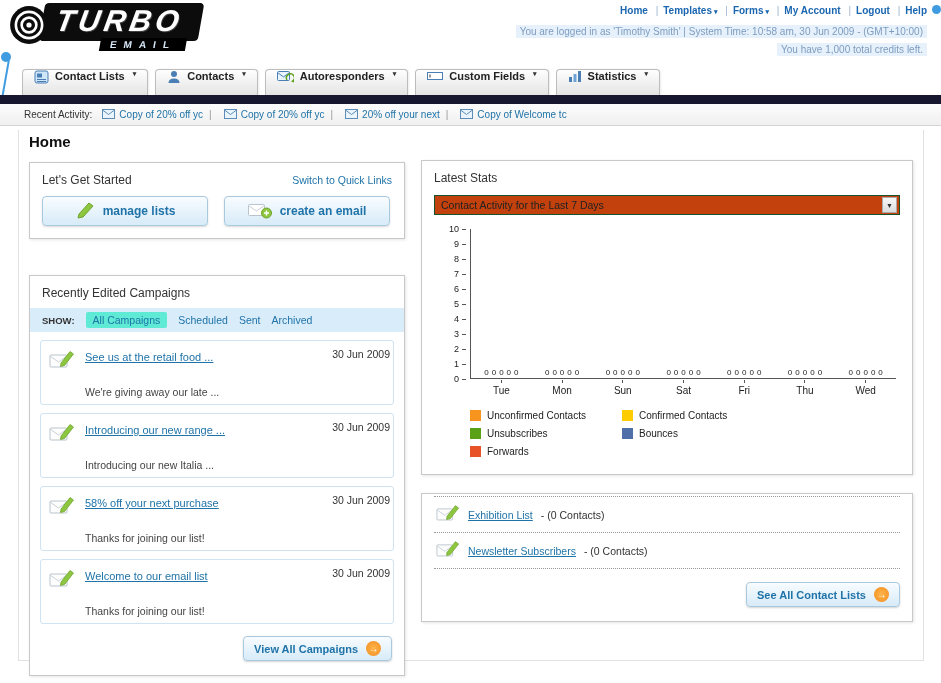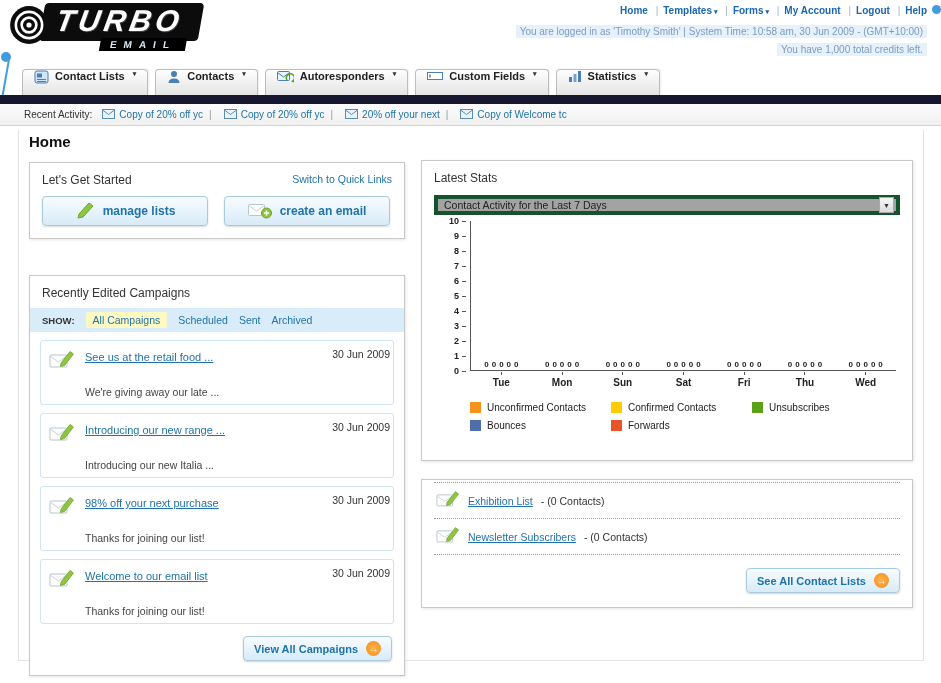--- a/index.html
+++ b/index.html
@@ -49,66 +49,66 @@
   
   .content { position:absolute; top:130px; left:18px; width:906px; height:531px;
     border:1px solid #e2e2e2; border-top:none; background:#fff; }
   .page-title { position:absolute; top:3px; left:10px; font-size:15px; font-weight:bold; color:#111; }
 
   .left-col { position:absolute; left:10px; top:32px; width:376px; }
   .right-col { position:absolute; left:402px; top:30px; width:492px; }
   .panel { border:1px solid #c8c8c8; background:#fff; box-shadow:1px 1px 3px rgba(0,0,0,0.10); }
 
   
-  .gs-header { display:flex; justify-content:space-between; padding:10px 12px 9px; font-size:12px; color:#333; }
+  .gs-header { display:flex; justify-content:space-between; align-items:center; padding:10px 12px 9px; font-size:12px; color:#333; }
   .blue-link { color:#1f73a8; font-size:10.5px; }
   .gs-buttons { display:flex; gap:16px; padding:0 12px 12px; }
   .btn-soft { display:inline-flex; align-items:center; justify-content:center; gap:8px; width:166px; height:30px;
     background:linear-gradient(#f8fcff,#d7ebf8); border:1px solid #a9cade; border-radius:4px;
     color:#1f73a8; font-weight:bold; font-size:12px; box-shadow:0 1px 2px rgba(0,0,0,0.15); cursor:pointer; }
 
   
   .campaigns { margin-top:36px; padding-bottom:8px; }
   .panel-title { padding:10px 12px 8px; font-size:12px; color:#333; }
   .filter-bar { background:#d9ecfa; padding:4px 12px; display:flex; align-items:center; gap:11px; }
   .show-label { font-size:9.5px; font-weight:bold; color:#333; }
   .filter { font-size:10.5px; color:#1f73a8; }
-  .filter.active { background:#fef9c3; padding:2px 7px; border-radius:2px; }
+  .filter.active { background:#5eead4; padding:2px 7px; border-radius:2px; }
   .camp-row { position:relative; margin:8px 10px 0; border:1px solid #cfe3f2; border-radius:3px;
     padding:6px 70px 6px 44px; min-height:44px; background:#fff; }
   .camp-icon { position:absolute; left:8px; top:9px; }
   .camp-title { font-size:11px; color:#1f73a8; text-decoration:underline; display:inline-block; }
   .camp-sub { font-size:10.5px; color:#444; margin-top:21px; }
   .camp-date { position:absolute; right:3px; top:7px; font-size:10.5px; color:#333; }
   .view-all-row { text-align:right; padding:12px 12px 6px; }
   .btn-action { display:inline-flex; align-items:center; gap:8px; padding:4px 10px;
     background:linear-gradient(#f8fcff,#d7ebf8); border:1px solid #a9cade; border-radius:4px;
     color:#1f73a8; font-weight:bold; font-size:11px; box-shadow:0 1px 2px rgba(0,0,0,0.18); cursor:pointer; }
   .arrow-circle { width:15px; height:15px; border-radius:50%; background:radial-gradient(#ffb64d,#f28b1d);
     color:#fff; font-weight:bold; font-size:10px; display:inline-flex; align-items:center; justify-content:center; }
 
   
-  .stats { padding-bottom:22px; }
-  .stats-select { margin:2px 12px 0; height:20px; border:4px solid #14532d; display:flex; align-items:center;
-    justify-content:space-between; padding:0 2px 0 6px; font-size:10.5px; color:#222; background:#a3a3a3; cursor:pointer; }
+  .stats { padding-bottom:10px; }
+  .stats-select { margin:2px 12px 0; height:20px; border:1px solid #14532d; display:flex; align-items:center;
+    justify-content:space-between; padding:0 2px 0 6px; font-size:10.5px; color:#222; background:#c2410c; cursor:pointer; }
   .dd-arrow { font-size:7px; color:#333; background:linear-gradient(#f7f7f7,#dcdcdc); border:1px solid #aaa;
     width:15px; height:16px; display:flex; align-items:center; justify-content:center; }
-  .chart-wrap { position:relative; margin:6px 16px 0 0; padding-left:48px;font-weight:bold; }
+  .chart-wrap { position:relative; margin:14px 16px 0 0; padding-left:48px; }
   .chart-plot { position:relative; height:150px; border-left:1px solid #555; border-bottom:1px solid #555; }
   .chart-ylabels { position:absolute; left:0; top:-4px; width:44px; height:158px;
     display:flex; flex-direction:column; justify-content:space-between; }
   .ytick { display:flex; justify-content:flex-end; align-items:center; gap:3px; font-size:9px; color:#222; height:8px; }
   .ytick i { width:4px; height:1px; background:#555; }
   .chart-zeros { position:absolute; left:0; right:0; bottom:1px; display:flex; }
   .cvals { flex:1; display:flex; justify-content:center; gap:3px; font-size:8px; color:#222; }
   .chart-days { display:flex; margin-left:1px; }
   .clabel { flex:1; text-align:center; font-size:10px; color:#222; padding-top:1px; }
   .clabel::before { content:""; display:block; width:1px; height:3px; background:#555; margin:0 auto 2px; }
   .legend { margin:14px 0 0 48px; display:flex; flex-wrap:wrap; }
-  .legend-item { width:141px; display:flex; align-items:center; gap:6px; margin-bottom:7px; font-size:10px; color:#222; }
+  .legend-item { width:152px; display:flex; align-items:center; gap:6px; margin-bottom:7px; font-size:10px; color:#222; }
   .swatch { width:11px; height:11px; display:inline-block; }
 
   
   .contact-lists { margin-top:18px; padding-bottom:6px; }
   .cl-items { margin:2px 12px 0; }
   .cl-item { display:flex; align-items:center; gap:8px; padding:7px 2px; border-bottom:1px dotted #999; font-size:10.5px; }
   .cl-item:first-child { border-top:1px dotted #999; }
   .cl-link { color:#1f73a8; text-decoration:underline; }
   .cl-suffix { color:#333; }
   .cl-button-row { text-align:right; padding:13px 12px 8px; }
@@ -288,21 +288,21 @@
           <a class="camp-title">Introducing our new range ...</a>
           <div class="camp-sub">Introducing our new Italia ...</div>
           <span class="camp-date">30 Jun 2009</span>
         </div>
         <div class="camp-row">
           <span class="camp-icon"><svg width="26" height="20" viewBox="0 0 26 20">
                 <rect x="1" y="5" width="17" height="12" rx="1" fill="#fdfdfd" stroke="#b9c4cc"></rect>
                 <path d="M1 6 L9.5 12 L18 6" fill="none" stroke="#c9d2d9"></path>
                 <path d="M12 13 L21 1.5 L24.5 4 L15.5 15.5 L11.5 16.5 Z" fill="#8dc63f" stroke="#6fa32e" stroke-width="0.8"></path>
               </svg></span>
-          <a class="camp-title">98% off your next purchase</a>
+          <a class="camp-title">58% off your next purchase</a>
           <div class="camp-sub">Thanks for joining our list!</div>
           <span class="camp-date">30 Jun 2009</span>
         </div>
         <div class="camp-row">
           <span class="camp-icon"><svg width="26" height="20" viewBox="0 0 26 20">
                 <rect x="1" y="5" width="17" height="12" rx="1" fill="#fdfdfd" stroke="#b9c4cc"></rect>
                 <path d="M1 6 L9.5 12 L18 6" fill="none" stroke="#c9d2d9"></path>
                 <path d="M12 13 L21 1.5 L24.5 4 L15.5 15.5 L11.5 16.5 Z" fill="#8dc63f" stroke="#6fa32e" stroke-width="0.8"></path>
               </svg></span>
           <a class="camp-title">Welcome to our email list</a>

